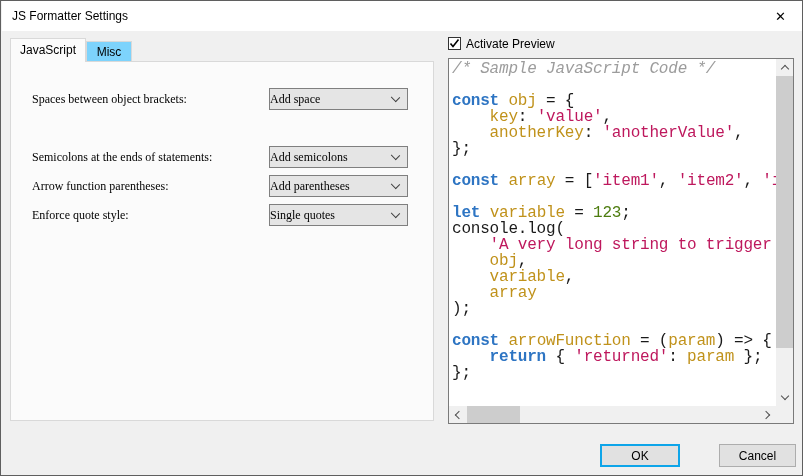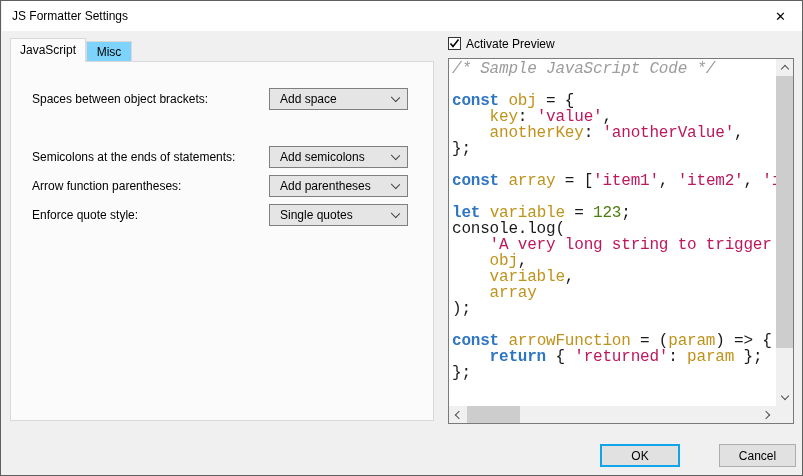--- a/index.html
+++ b/index.html
@@ -19,25 +19,25 @@
   
   .tab { position:absolute; border:1px solid #d9d9d9; border-bottom:none; text-align:center; }
   .tab.active { left:9px; top:37px; width:76px; height:24px; background:#fbfbfb;
                 z-index:3; line-height:23px; }
   .tab.inactive { left:85px; top:40px; width:46px; height:21px; background:#7dd3fc;
                   line-height:20px; }
   .tabpage { position:absolute; left:9px; top:60px; width:424px; height:360px;
              background:#fbfbfb; border:1px solid #d9d9d9; z-index:1; }
 
   
-  .row { position:absolute; left:0; width:424px; height:22px; }
+  .row { position:absolute; left:0; width:424px; height:22px;font-family:Liberation Serif, serif; }
   .row .lbl { position:absolute; left:21px; top:0; line-height:22px; color:#000; }
   .row .combo { position:absolute; left:258px; top:0; width:139px; height:22px;
                 background:#e5e5e5; border:1px solid #7f7f7f; line-height:20px;
-                padding-left:10px; cursor:default; }
+                padding-left:0; cursor:default; }
   .combo .chev { position:absolute; right:8px; top:7px; width:7px; height:7px;
                  border-right:1px solid #404040; border-bottom:1px solid #404040;
                  transform:rotate(45deg) scale(1,0.9); transform-origin:center; margin-top:-2px; }
 
   
   .chkrow { position:absolute; left:447px; top:36px; height:16px; display:flex;
             align-items:flex-start; cursor:default; }
   .chkbox { width:13px; height:13px; background:#fff; border:1px solid #333;
             display:inline-flex; align-items:center; justify-content:center; }
   .chkrow .chklbl { margin-left:5px; }

